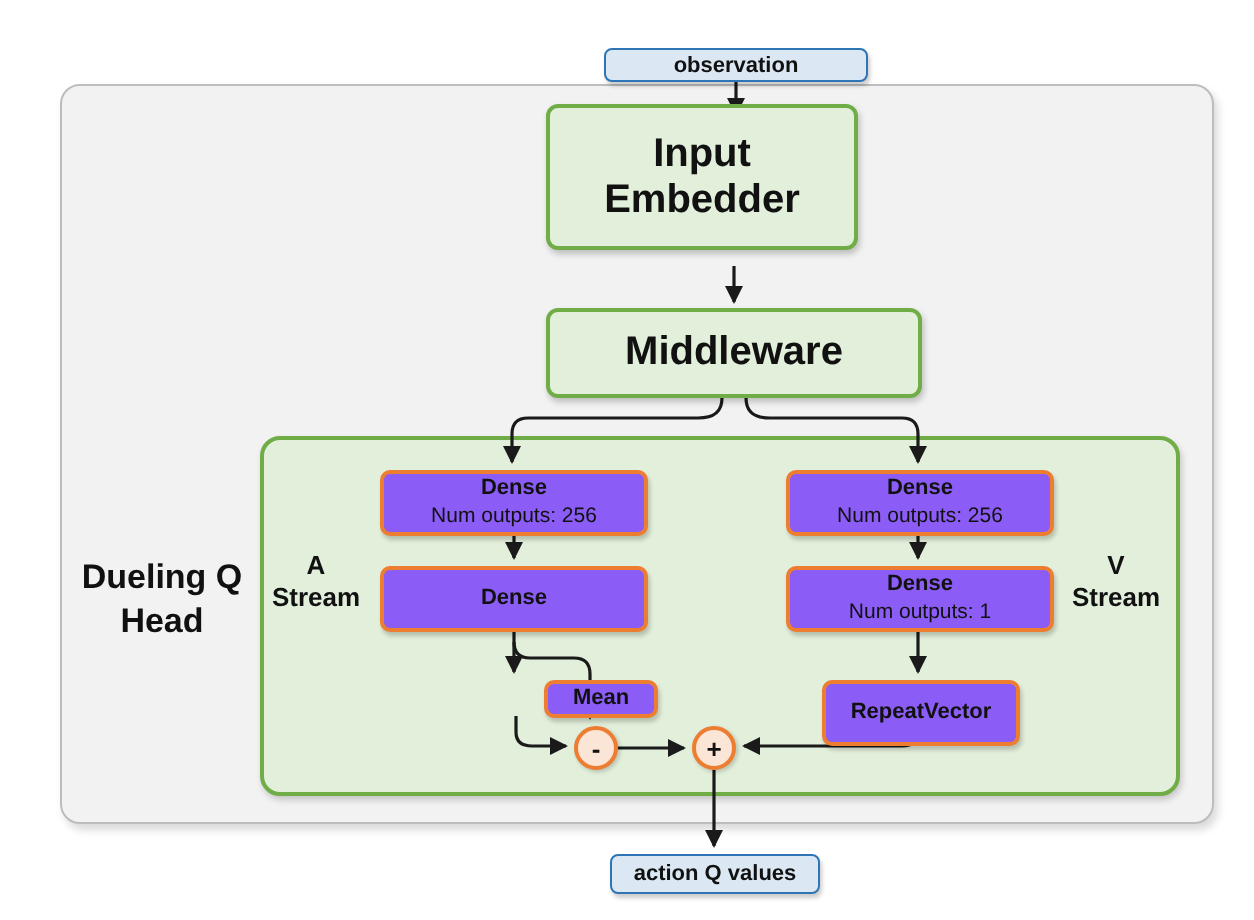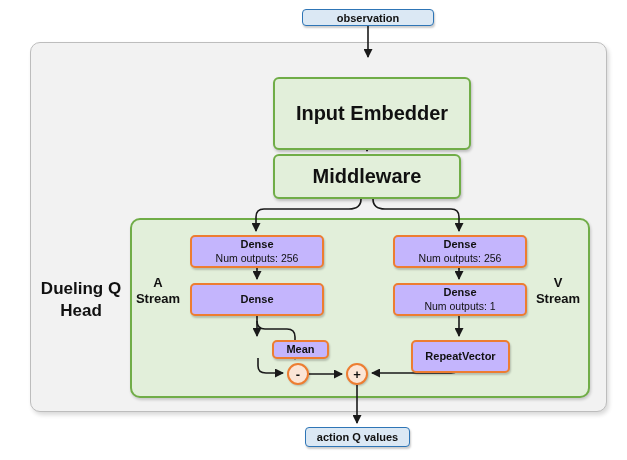--- a/index.html
+++ b/index.html
@@ -16,21 +16,21 @@
   }
   .container-green{
     background:#e2efda;border:2px solid #70ad47;border-radius:10px;
     box-shadow:1px 2px 3px rgba(0,0,0,0.18);
   }
   .box-green{
     background:#e2efda;border:2px solid #70ad47;border-radius:6px;
     font-weight:bold;box-shadow:1px 2px 3px rgba(0,0,0,0.22);
   }
   .box-orange{
-    background:#c4b5fd;border:2px solid #ed7d31;border-radius:5px;
+    background:#8b5cf6;border:2px solid #ed7d31;border-radius:5px;
     box-shadow:1px 2px 2px rgba(0,0,0,0.20);
     flex-direction:column;line-height:1.25;
   }
   .box-blue{
     background:#dbe8f4;border:1.5px solid #2e75b6;border-radius:4px;
     font-weight:bold;font-size:11px;box-shadow:1px 2px 2px rgba(0,0,0,0.20);
   }
   .circle-op{
     background:#fbe5d6;border:2px solid #ed7d31;border-radius:50%;
     font-weight:bold;font-size:13px;box-shadow:1px 1px 2px rgba(0,0,0,0.20);
@@ -79,28 +79,28 @@
   </div>
   <div class="lbl lbl-small" style="left:132px;top:274px;width:52px;height:34px;">
     <span>A</span>
     <span>Stream</span>
   </div>
   <div class="lbl lbl-small" style="left:532px;top:274px;width:52px;height:34px;">
     <span>V</span>
     <span>Stream</span>
   </div>
 
-  <div class="node box-blue" style="left:302px;top:9px;width:132px;height:17px;">
+  <div class="node box-blue" style="left:302px;top:24px;width:132px;height:17px;">
     <span>observation</span>
   </div>
   <div class="node box-blue" style="left:305px;top:427px;width:105px;height:20px;">
     <span>action Q values</span>
   </div>
 
-  <div class="node box-green t-xl" style="left:273px;top:77px;width:198px;height:73px;">
+  <div class="node box-green t-xl" style="left:273px;top:52px;width:156px;height:73px;">
     <span>Input Embedder</span>
   </div>
   <div class="node box-green t-xl" style="left:273px;top:154px;width:188px;height:45px;text-align:right;">
     <span>Middleware</span>
   </div>
 
   <div class="node box-orange" style="left:190px;top:235px;width:134px;height:33px;">
     <div class="dense-title">Dense</div>
     <div class="dense-sub">Num outputs: 256</div>
   </div>

